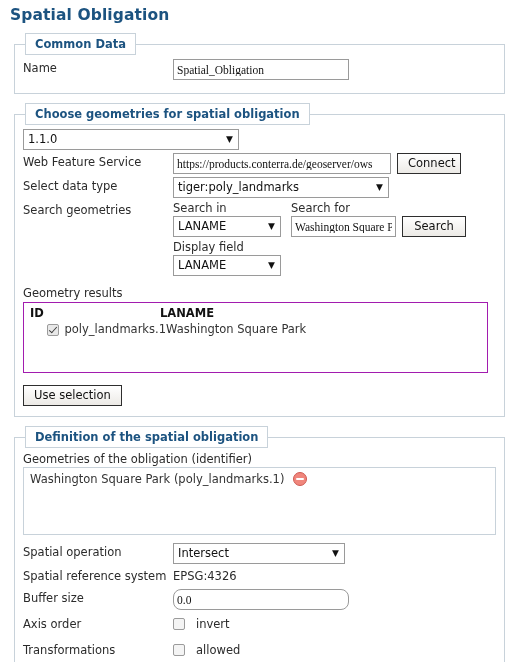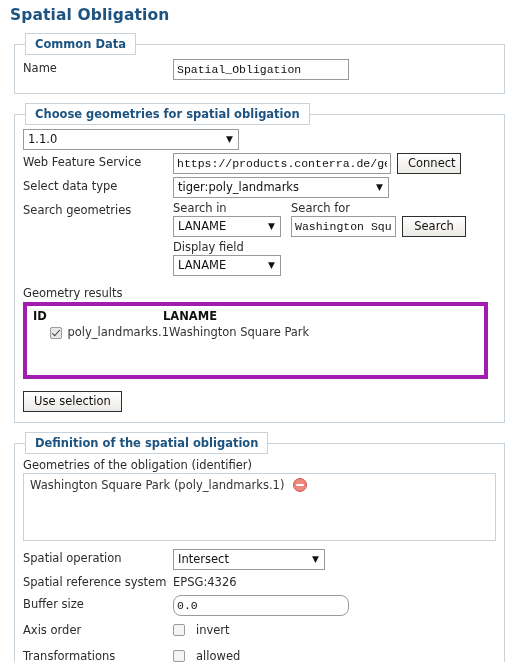--- a/index.html
+++ b/index.html
@@ -48,21 +48,21 @@
   .lbl {
     width: 150px;
     flex: 0 0 150px;
     padding-top: 2px;
     font-size: 11.5px;
     color: #2b2b2b;
   }
   .field-col { flex: 1 1 auto; }
 
   input.txt {
-    font-family: Liberation Mono, monospace;
+    font-family: Liberation Serif, serif;
     font-size: 11.5px;
     color: #111;
     border: 1px solid #9a9a9a;
     background: #fff;
     padding: 2px 3px;
     height: 15px;
     box-sizing: content-box;
   }
   select.sel, .fake-sel {
     font-family: "DejaVu Sans", "Liberation Sans", sans-serif;
@@ -97,21 +97,21 @@
     padding: 3px 10px;
     cursor: pointer;
     line-height: 1.15;
   }
   .sub-lbl {
     font-size: 11.5px;
     color: #2b2b2b;
     margin-bottom: 1px;
   }
   .results-box {
-    border: 4px solid #a21caf;
+    border: 1px solid #a21caf;
     background: #fff;
     height: 66px;
     margin: 2px 8px 0 0;
     padding: 3px 6px 0 6px;
     overflow: hidden;
   }
   .res-head {
     display: flex;
     font-weight: bold;
     font-size: 11.5px;
@@ -286,21 +286,21 @@
   <div class="geom-box">
     <div class="geom-item">
       <span>Washington Square Park (poly_landmarks.1)</span>
       <span class="remove-icon"></span>
     </div>
   </div>
 
   <div class="row">
     <div class="lbl">Spatial operation</div>
     <div class="field-col">
-      <div class="fake-sel" style="width:152px">
+      <div class="fake-sel" style="width:172px">
         <span>Intersect</span>
         <span class="caret">▼</span>
       </div>
     </div>
   </div>
 
   <div class="row">
     <div class="lbl">Spatial reference system</div>
     <div class="field-col static-val">EPSG:4326</div>
   </div>

